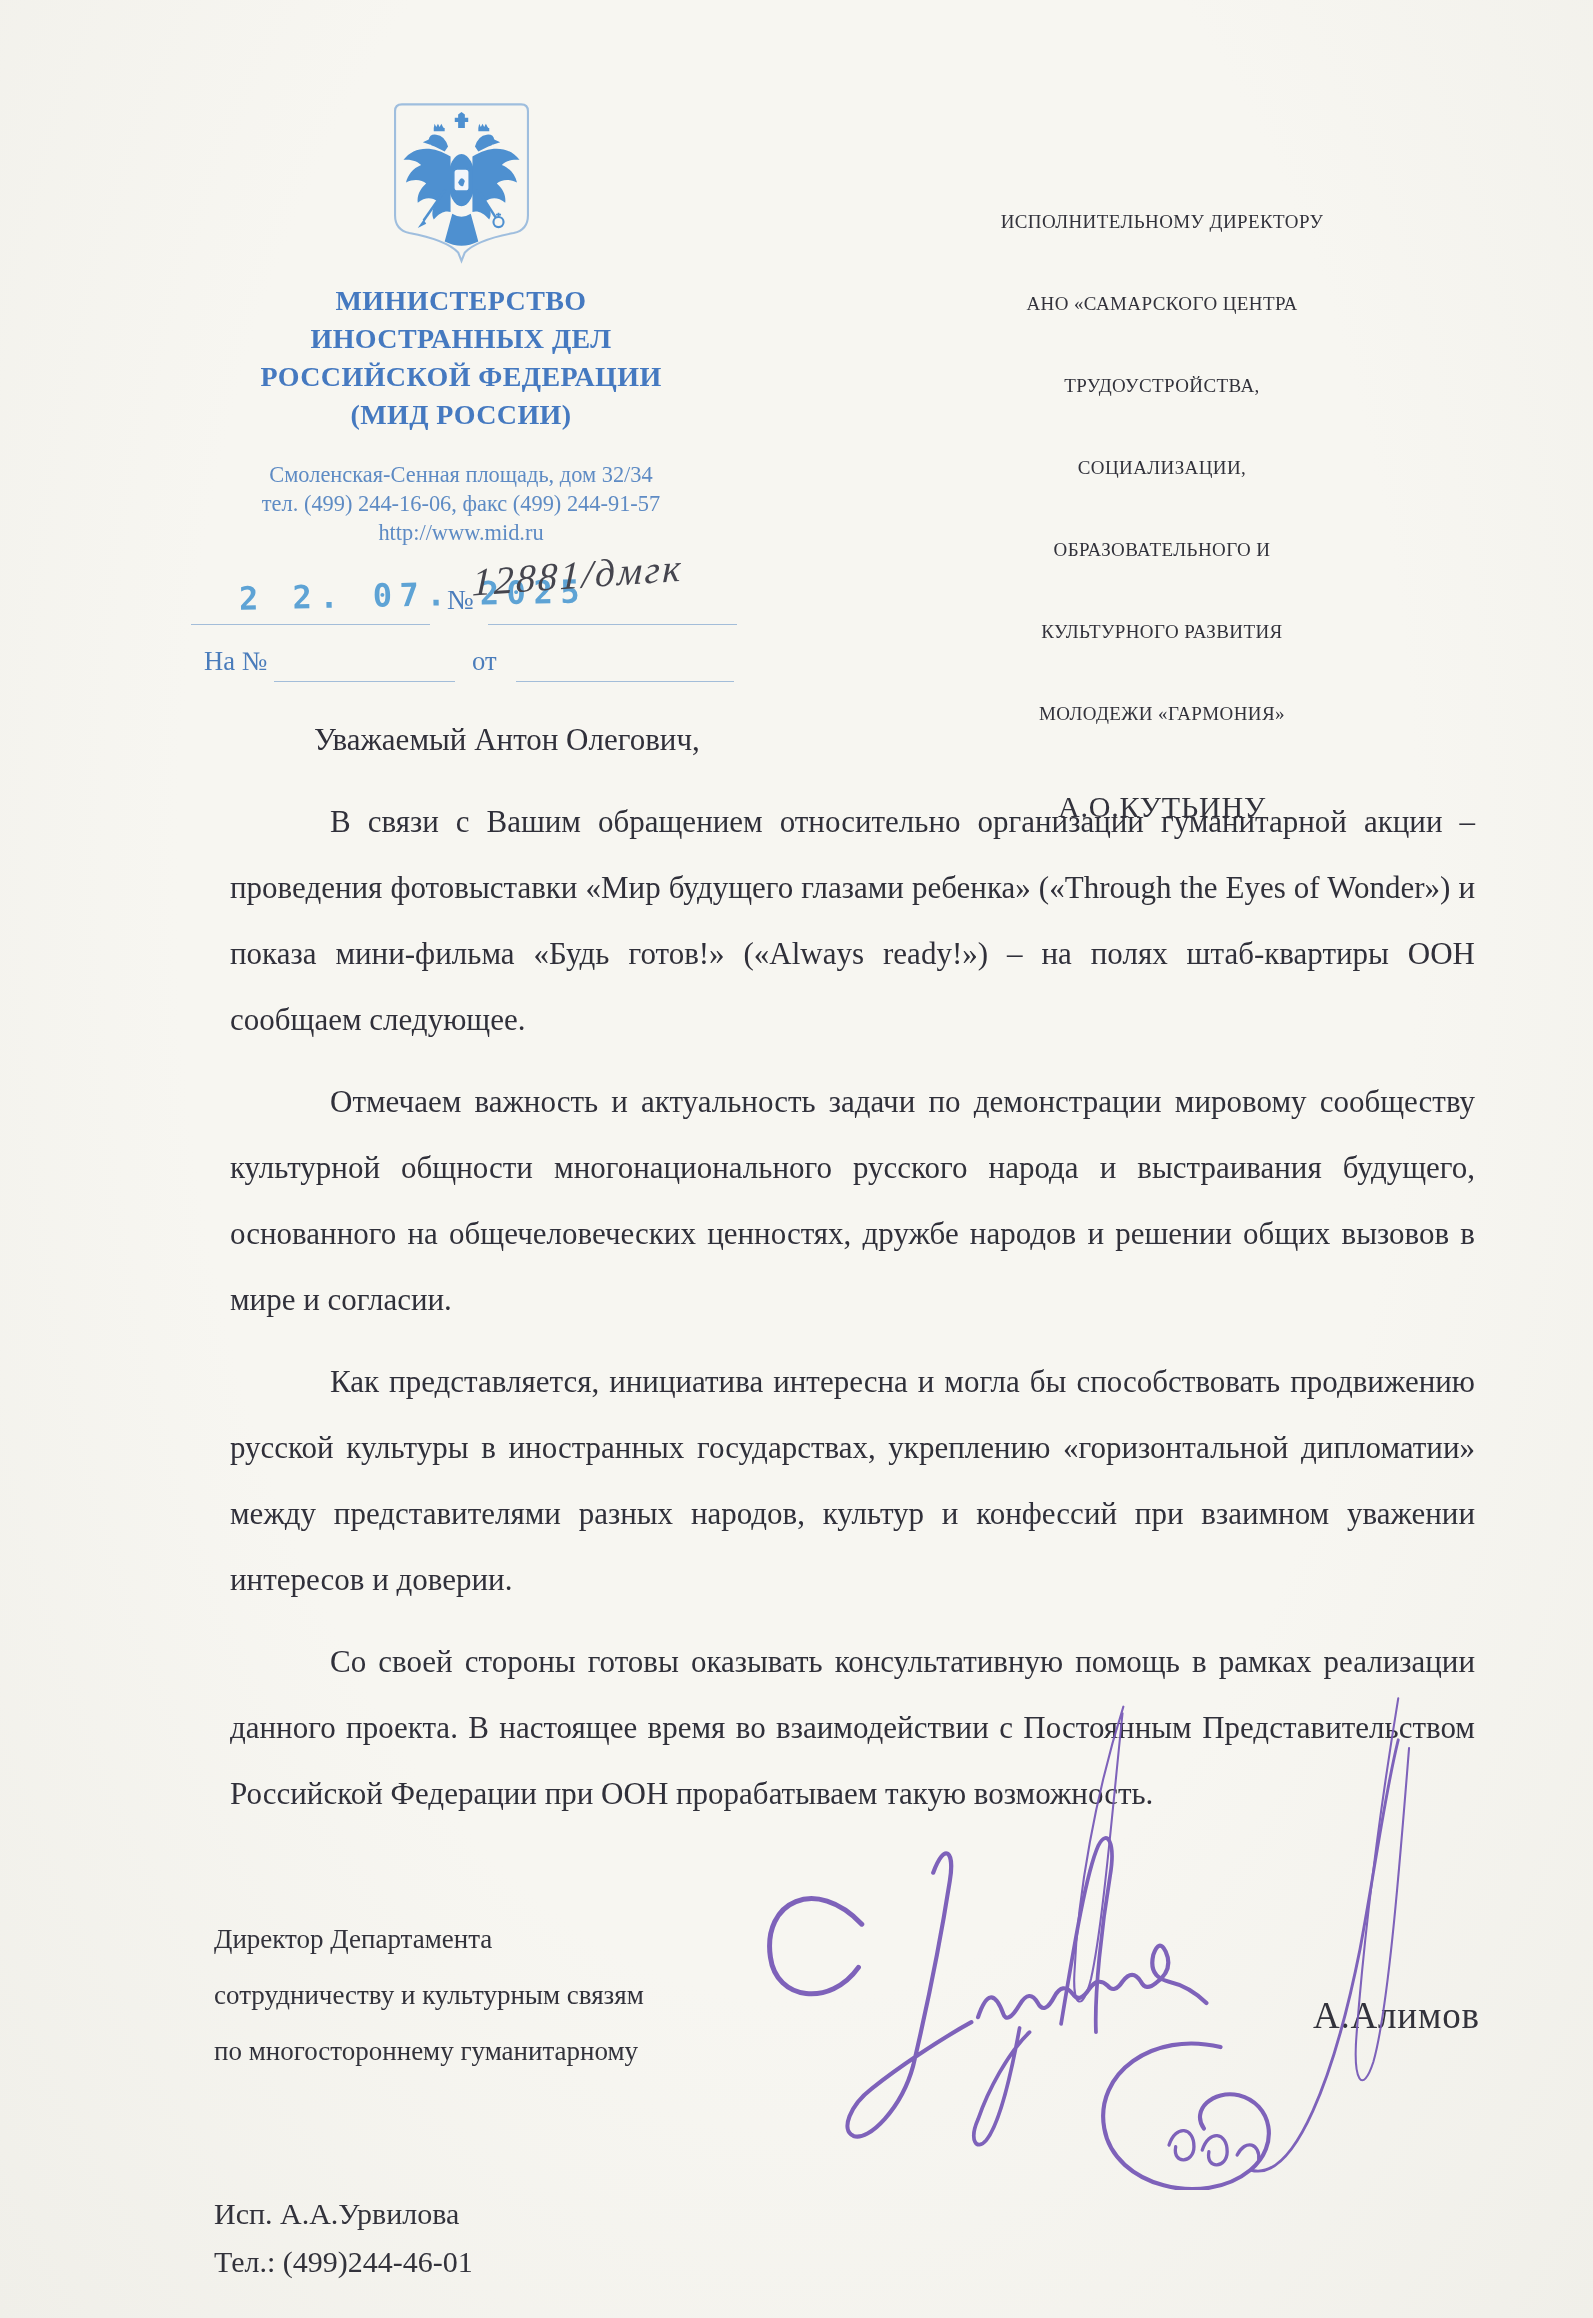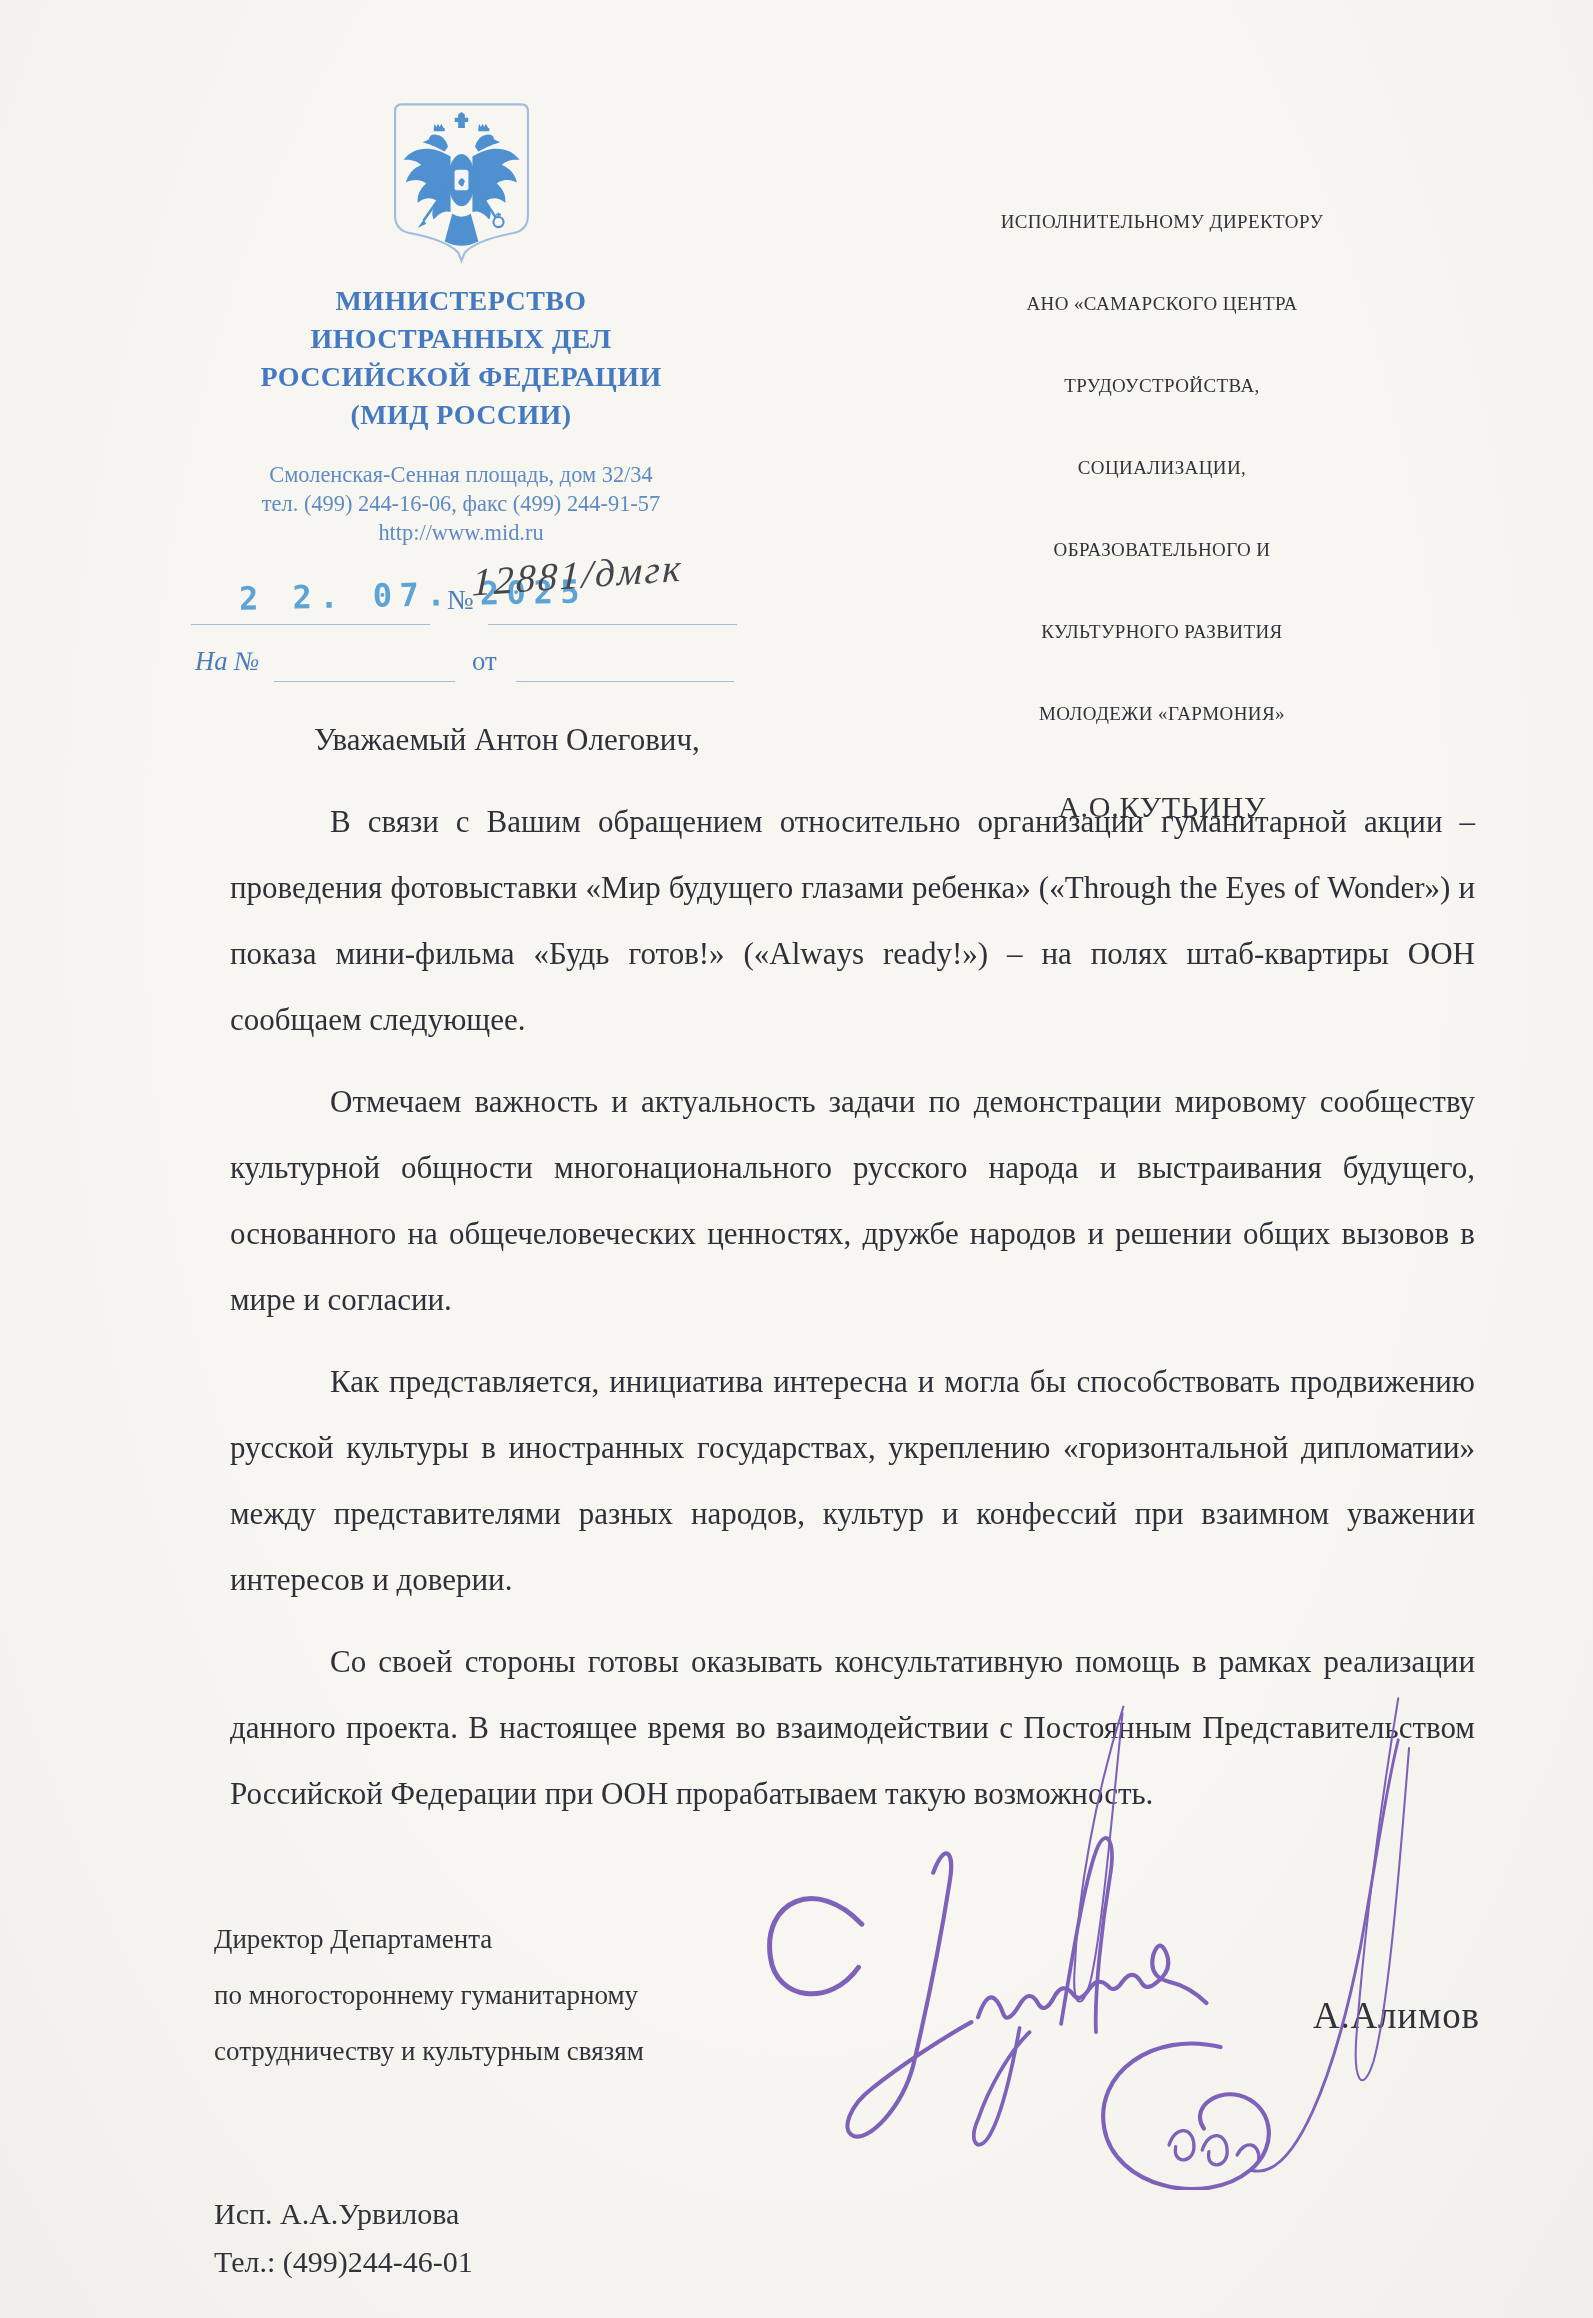--- a/index.html
+++ b/index.html
@@ -106,21 +106,21 @@
 
   <div class="dateline">
     <span class="stamp">2 2. 07. 2025</span>
     <div class="u-line" style="left:0;top:50px;width:239px;"></div>
     <span class="no-label">№</span>
     <span class="hand-number">12881/дмгк</span>
     <div class="u-line" style="left:297px;top:50px;width:249px;"></div>
   </div>
 
   <div class="refline">
-    <span class="lbl" style="left:4px;font-style:italic;">На №</span>
+    <span class="lbl" style="left:13px;">На №</span>
     <div class="u-line" style="left:83px;top:35px;width:181px;"></div>
     <span class="lbl" style="left:281px;">от</span>
     <div class="u-line" style="left:325px;top:35px;width:218px;"></div>
   </div>
 
   <div class="recipient">
     <div class="r-line">ИСПОЛНИТЕЛЬНОМУ ДИРЕКТОРУ</div>
     <div class="r-line">АНО «САМАРСКОГО ЦЕНТРА</div>
     <div class="r-line">ТРУДОУСТРОЙСТВА,</div>
     <div class="r-line">СОЦИАЛИЗАЦИИ,</div>
@@ -133,22 +133,22 @@
   <div class="body-text">
     <div class="salutation">Уважаемый Антон Олегович,</div>
     <p>В связи с Вашим обращением относительно организации гуманитарной акции – проведения фотовыставки «Мир будущего глазами ребенка» («Through the Eyes of Wonder») и показа мини-фильма «Будь готов!» («Always ready!») – на полях штаб-квартиры ООН сообщаем следующее.</p>
     <p>Отмечаем важность и актуальность задачи по демонстрации мировому сообществу культурной общности многонационального русского народа и выстраивания будущего, основанного на общечеловеческих ценностях, дружбе народов и решении общих вызовов в мире и согласии.</p>
     <p>Как представляется, инициатива интересна и могла бы способствовать продвижению русской культуры в иностранных государствах, укреплению «горизонтальной дипломатии» между представителями разных народов, культур и конфессий при взаимном уважении интересов и доверии.</p>
     <p>Со своей стороны готовы оказывать консультативную помощь в рамках реализации данного проекта. В настоящее время во взаимодействии с Постоянным Представительством Российской Федерации при ООН прорабатываем такую возможность.</p>
   </div>
 
   <div class="sign-title">
     <div>Директор Департамента</div>
+    <div>сотрудничеству и культурным связям</div>
     <div>по многостороннему гуманитарному</div>
-    <div>сотрудничеству и культурным связям</div>
   </div>
   <div class="sign-name">А.Алимов</div>
 
   <svg class="sig-ink" width="764" height="515" viewBox="0 0 920 620" aria-hidden="true">
     <g fill="none" stroke="#7456b6" stroke-linecap="round" stroke-linejoin="round" opacity="0.92">
 
       <path stroke-width="6" d="M190,300 C135,242 70,272 80,340 C87,392 152,400 186,352"></path>
 
       <path stroke-width="5" d="M276,238 C290,200 302,212 296,248 C286,312 268,402 252,470 C238,522 198,562 180,555 C164,548 176,518 202,498 C232,474 282,440 322,418"></path>
 

